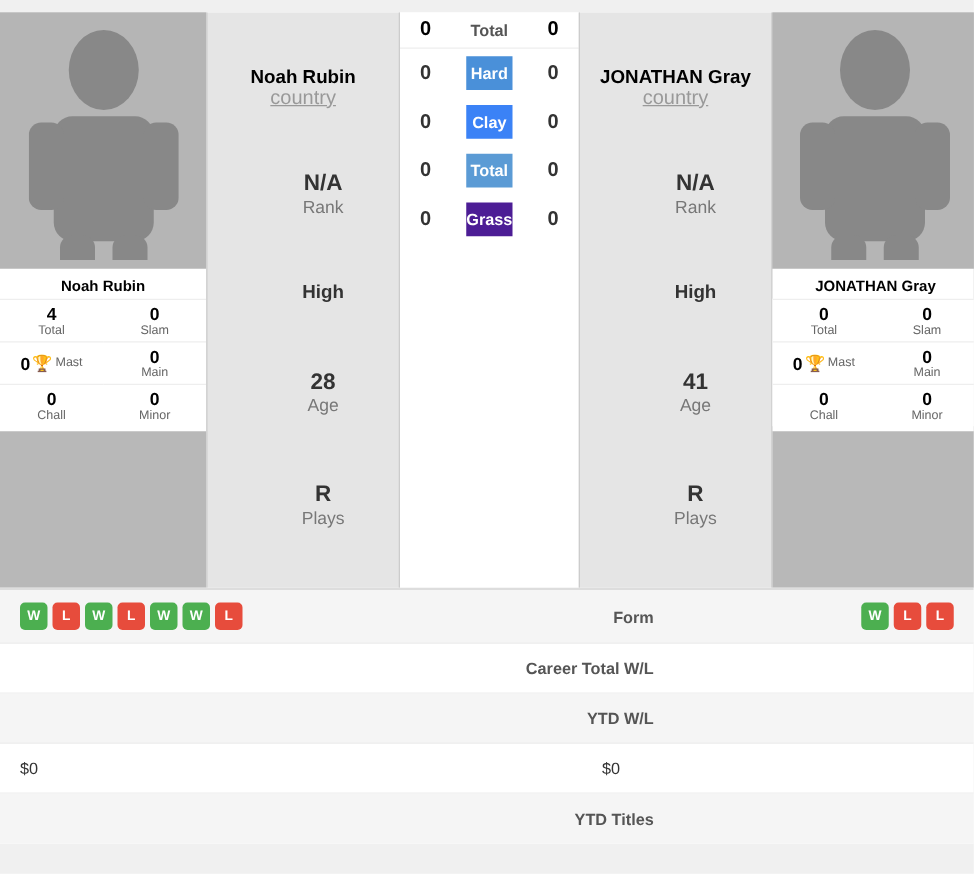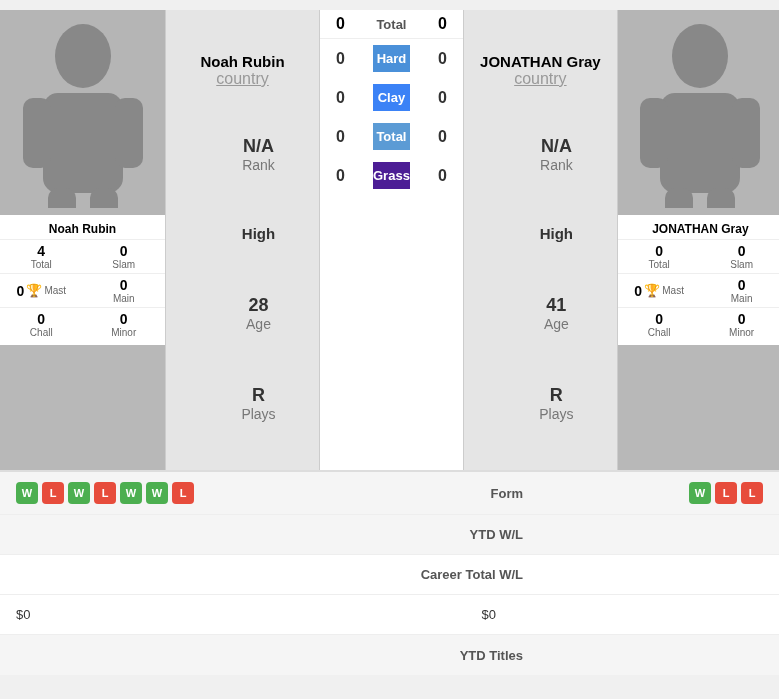--- a/index.html
+++ b/index.html
@@ -417,33 +417,33 @@
       <div class="br-center">Form</div>
       <div class="br-right">
         <div class="form-badges" id="right-form-badges" style="justify-content:flex-end;">
             <div class="badge badge-w">W</div>
             <div class="badge badge-l">L</div>
             <div class="badge badge-l">L</div>
           </div>
       </div>
     </div>
 
+    <div class="br-row">
+      <div class="br-left"></div>
+      <div class="br-center">Career Total W/L</div>
+      <div class="br-right"></div>
+    </div>
+
     <div class="br-row alt-row">
       <div class="br-left"></div>
       <div class="br-center">YTD W/L</div>
       <div class="br-right"></div>
     </div>
 
     <div class="br-row">
-      <div class="br-left"></div>
-      <div class="br-center">Career Total W/L</div>
-      <div class="br-right"></div>
-    </div>
-
-    <div class="br-row">
       <div class="br-left">$0</div>
       <div class="br-right">$0</div>
     </div>
 
     <div class="br-row alt-row">
       <div class="br-left"></div>
       <div class="br-center">YTD Titles</div>
       <div class="br-right"></div>
     </div>
   </div>

